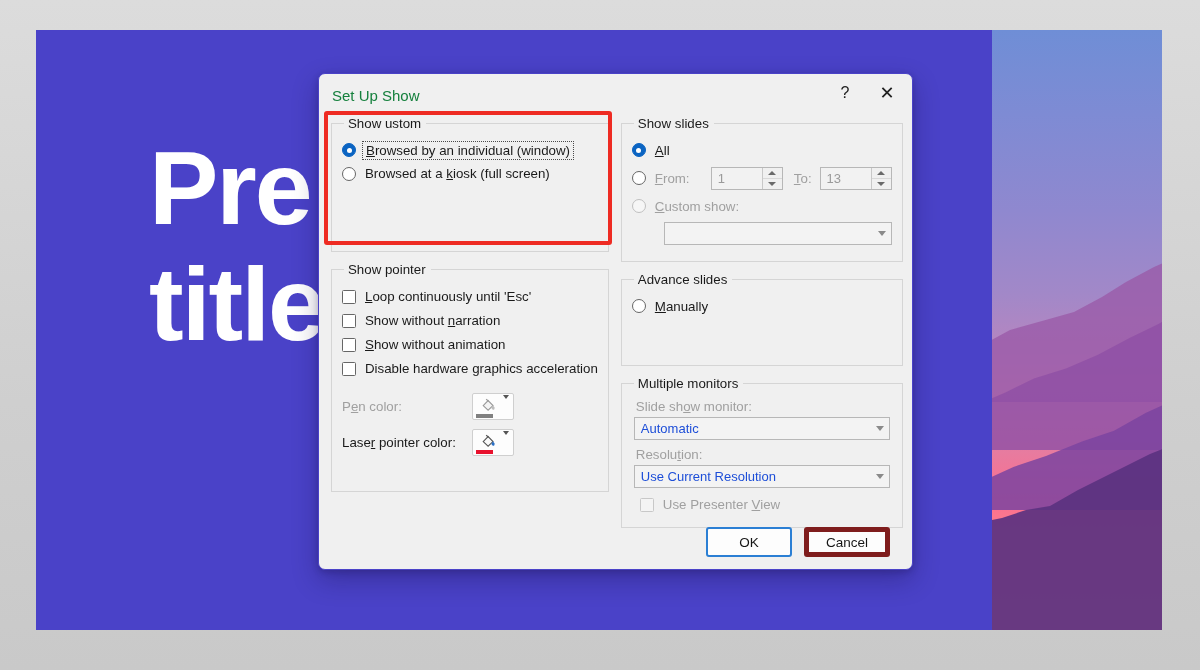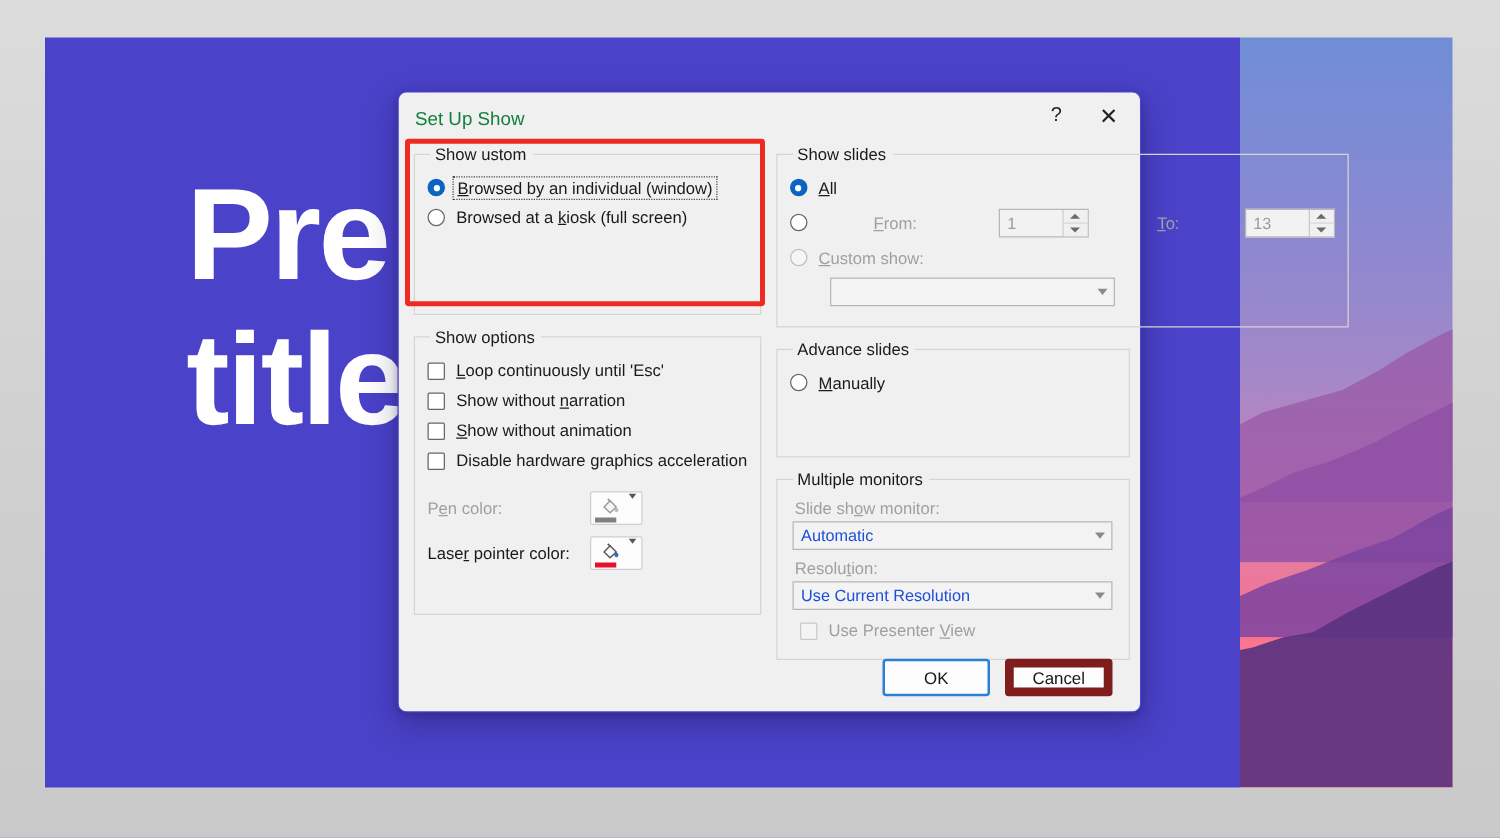--- a/index.html
+++ b/index.html
@@ -225,21 +225,21 @@
 
   
   .footer {
     position: absolute; left: 0; right: 0; bottom: 12px;
     display: flex; justify-content: flex-end; gap: 12px;
     padding-right: 22px;
   }
   .btn {
     width: 86px; height: 30px;
     display: flex; align-items: center; justify-content: center;
-    background: #fdfdfd; border: 7px solid #7f1d1d; border-radius: 3px;
+    background: #fdfdfd; border: 5px solid #7f1d1d; border-radius: 3px;
     font-size: 13.5px; color: #161616; box-sizing: border-box;
   }
   .btn.primary { border: 2px solid #2b7fd4; }
 
   
   .annot {
     position: absolute;
     left: 324px; top: 111px;
     width: 288px; height: 134px;
     border: 4px solid #ee2b23;
@@ -291,21 +291,21 @@
               <span class="lbl focusbox"><span class="u">B</span>rowsed by an individual (window)</span>
             </div>
 
             <div class="row rb">
               <span class="radio"></span>
               <span class="lbl">Browsed at a <span class="u">k</span>iosk (full screen)</span>
             </div>
           </fieldset>
 
           <fieldset class="grp" style="height:212px;">
-            <legend>Show options</legend>
+            <legend>Show pointer</legend>
 
             <div class="row">
               <span class="cbox"></span>
               <span class="lbl"><span class="u">L</span>oop continuously until 'Esc'</span>
             </div>
 
             <div class="row">
               <span class="cbox"></span>
               <span class="lbl">Show without <span class="u">n</span>arration</span>
             </div>
@@ -355,21 +355,21 @@
         <div class="col-r">
 
           <fieldset class="grp" style="height:128px;">
             <legend>Show slides</legend>
 
             <div class="row rb">
               <span class="radio on"></span>
               <span class="lbl"><span class="u">A</span>ll</span>
             </div>
 
-            <div class="row rb" style="margin-top:6px;gap:44px;">
+            <div class="row rb" style="margin-top:6px;">
               <span class="radio"></span>
               <span class="lbl dim" style="width:56px;"><span class="u">F</span>rom:</span>
               <span class="spin">
                 <span class="val">1</span>
                 <span class="arrows">
                   <span class="ar">
                       <span class="tri-up"></span>
                     </span>
                   <span class="ar">
                       <span class="tri-dn"></span>

